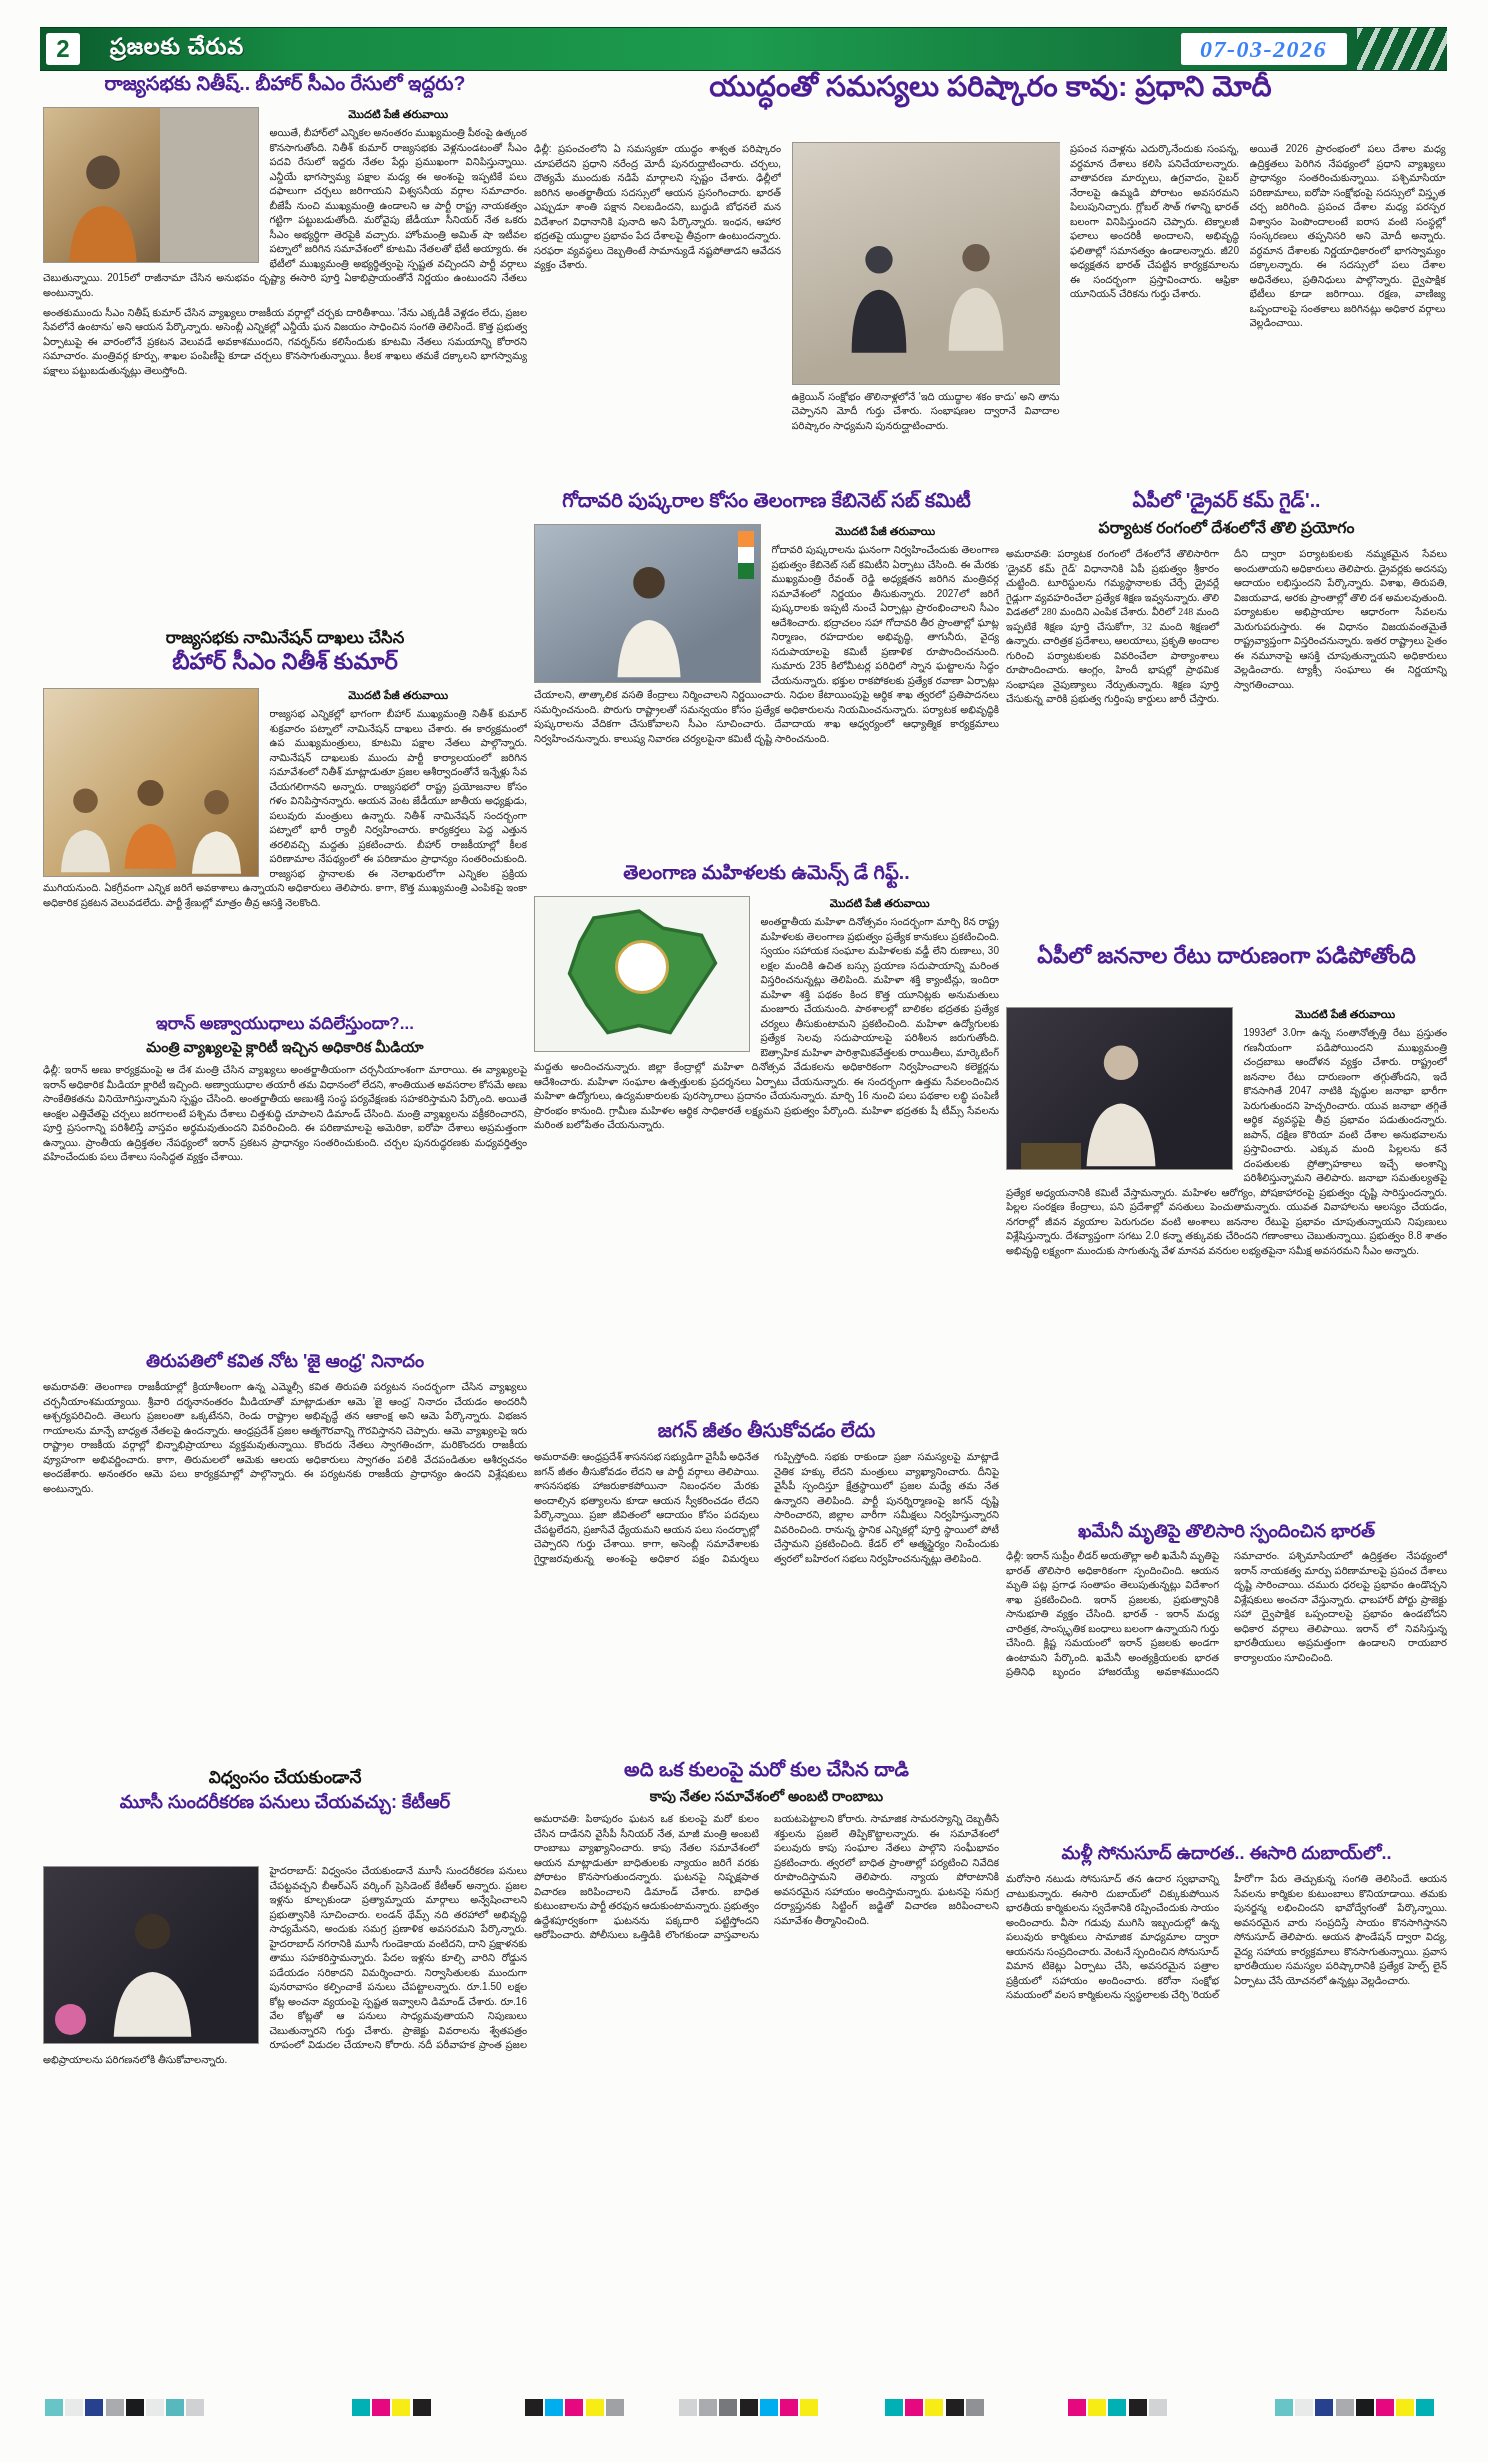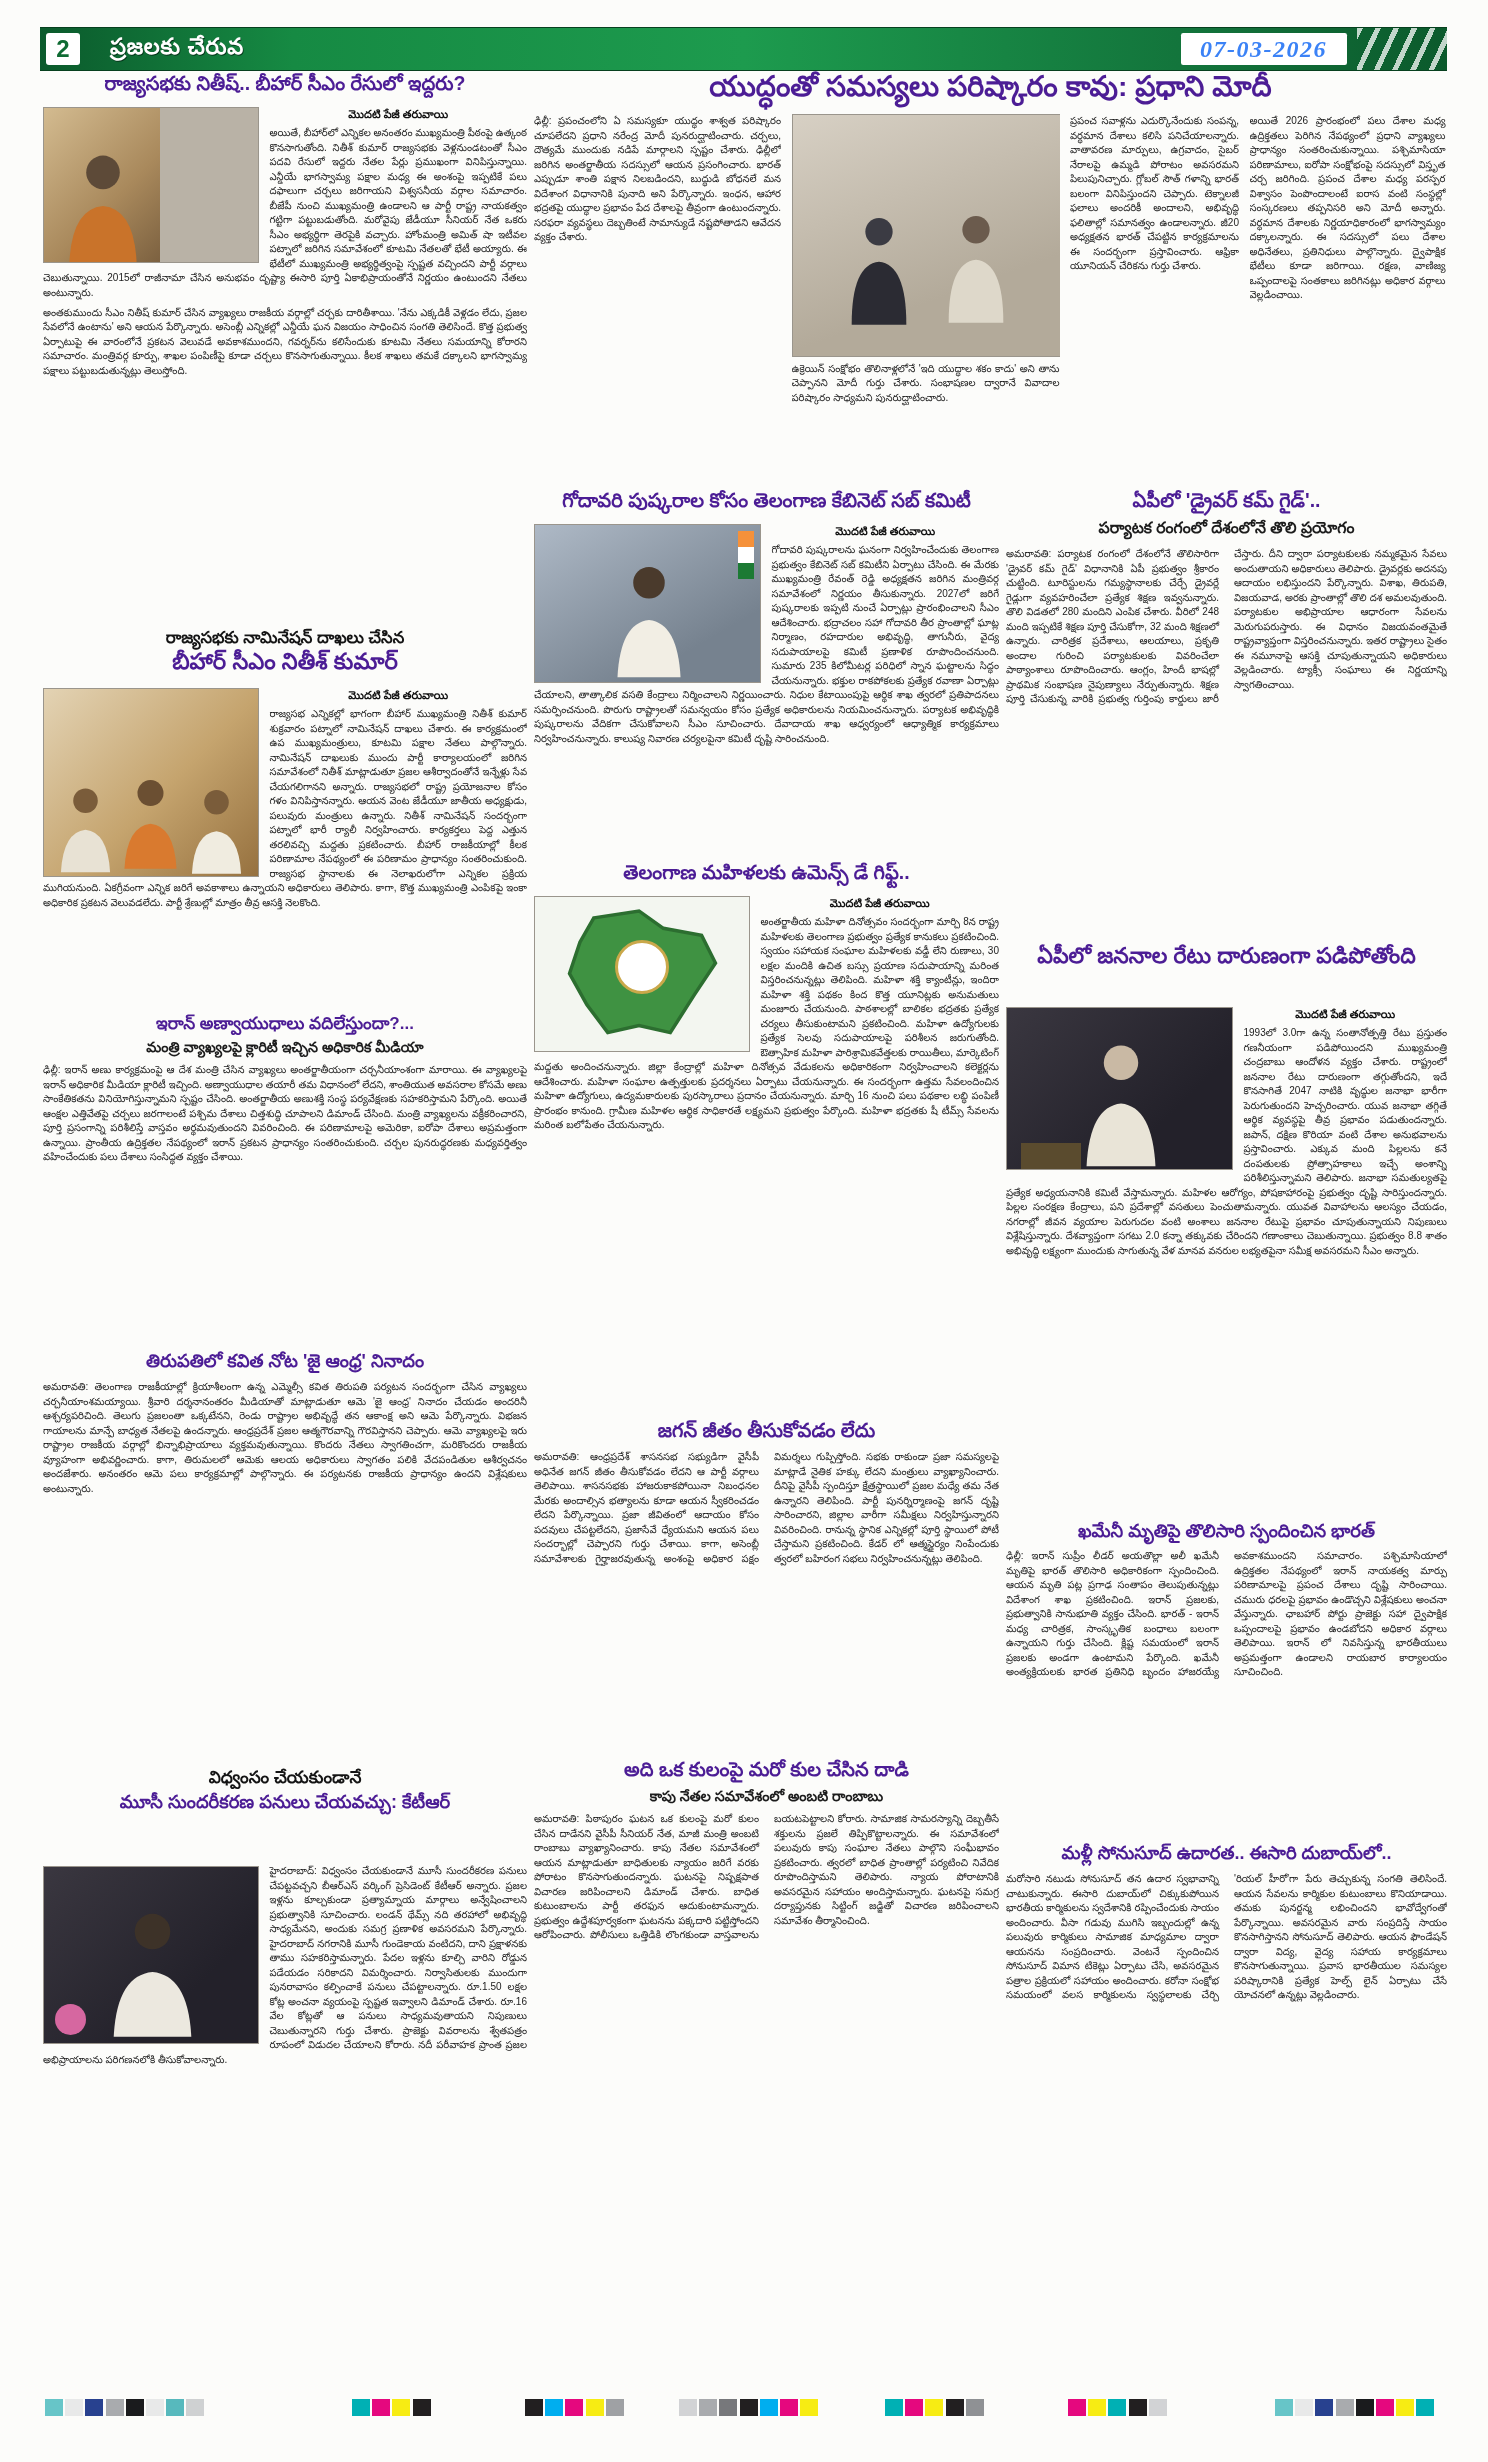--- a/index.html
+++ b/index.html
@@ -23,21 +23,21 @@
   .mast-deco{width:90px;height:100%;background:
      repeating-linear-gradient(115deg,rgba(255,255,255,.75) 0 5.2px,rgba(255,255,255,0) 5.2px 16.5px);}
 
   
   .h-main{font-weight:bold;color:#4c1d95;text-align:center;line-height:1.16;}
   .kicker{font-weight:bold;color:#141414;text-align:center;line-height:1.15;}
   .subhead{font-weight:bold;color:#1c1c1c;text-align:center;line-height:1.2;}
   .bodytxt{font-size:10px;line-height:1.45;text-align:justify;color:#1b1b1b;overflow:hidden;}
   .bodytxt p{margin:0 0 5.2px 0;}
   .cols2 p{margin:0;}
-  .cols2{column-count:2;column-gap:15px;}
+  .cols2{column-count:2;column-gap:15px;font-family:Liberation Serif, serif;}
   .contd{font-weight:bold;font-size:11.2px;text-align:center;margin:0.7px 0 4.5px 0;color:#111;}
 
   
   .photo{position:relative;overflow:hidden;background:#b9b2a6;border:0.7px solid #9a958c;}
   .photo.fl{float:left;margin:1.5px 10.5px 4.5px 0;}
   .ph-grad1{background:linear-gradient(135deg,#d3bb90 0%,#a9895c 60%,#7c6140 100%);}
   .ph-grad2{background:linear-gradient(135deg,#e3d3b4 0%,#c5a46e 55%,#96713f 100%);}
   .ph-dark {background:linear-gradient(135deg,#3a3740 0%,#23212a 70%);}
   .sil{position:absolute;bottom:0;}
   .caption-y{position:absolute;top:6px;left:50%;transform:translateX(-50%);width:92%;
@@ -51,21 +51,21 @@
   .chair .qm{position:absolute;left:0;top:12px;width:58px;text-align:center;
              font-size:25.5px;font-weight:bold;color:#ffffff;}
   .flag{position:absolute;right:6px;top:6px;width:16.5px;height:48px;display:flex;flex-direction:column;}
   .flag div{flex:1;}
   .map-wrap{background:#f3f6f0;}
   .emblem{position:absolute;left:50%;top:46%;transform:translate(-50%,-50%);width:48px;height:48px;
           border-radius:50%;background:#ffffff;border:3.7px solid #caa84a;}
 
   
   .modi-row{display:flex;gap:10.5px;}
-  .modi-col{overflow:hidden;}
+  .modi-col{overflow:hidden;margin-top:28px;}
 
   
   .cbar{display:flex;gap:2.2px;}
   .cbar .sq{width:18px;height:16.5px;}
 </style>
 </head>
 <body>
 
 <div class="page">
 

